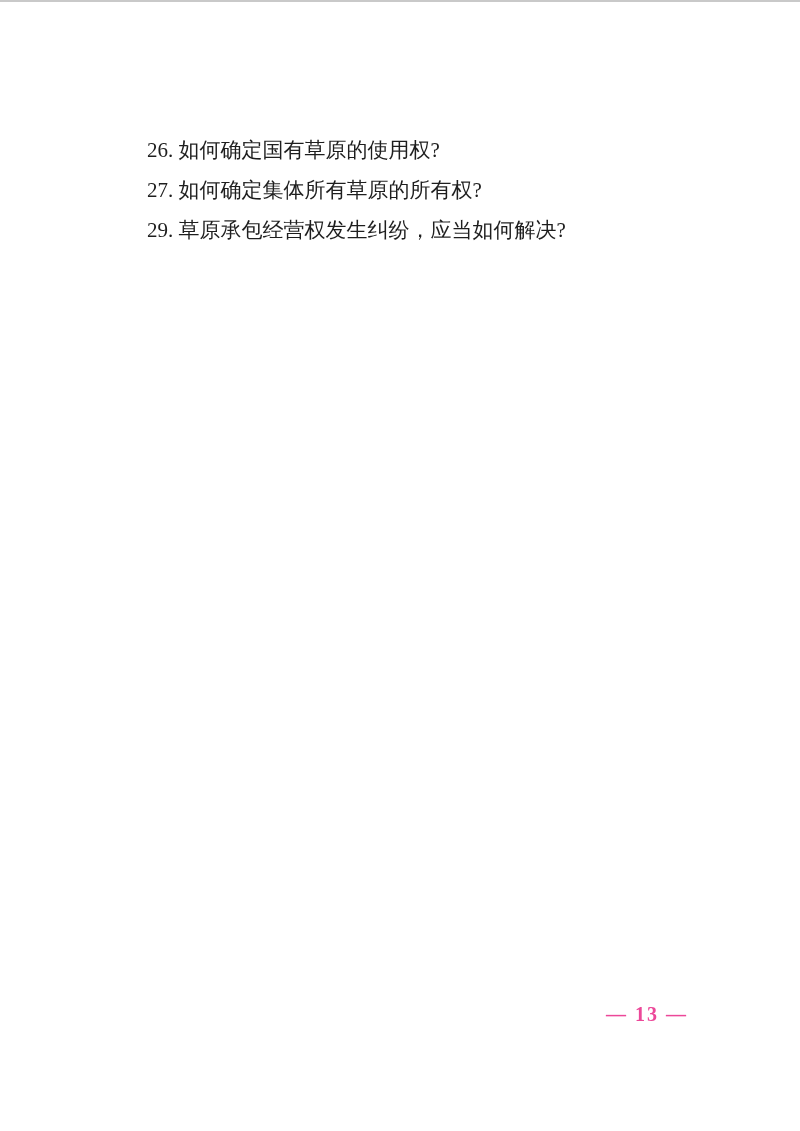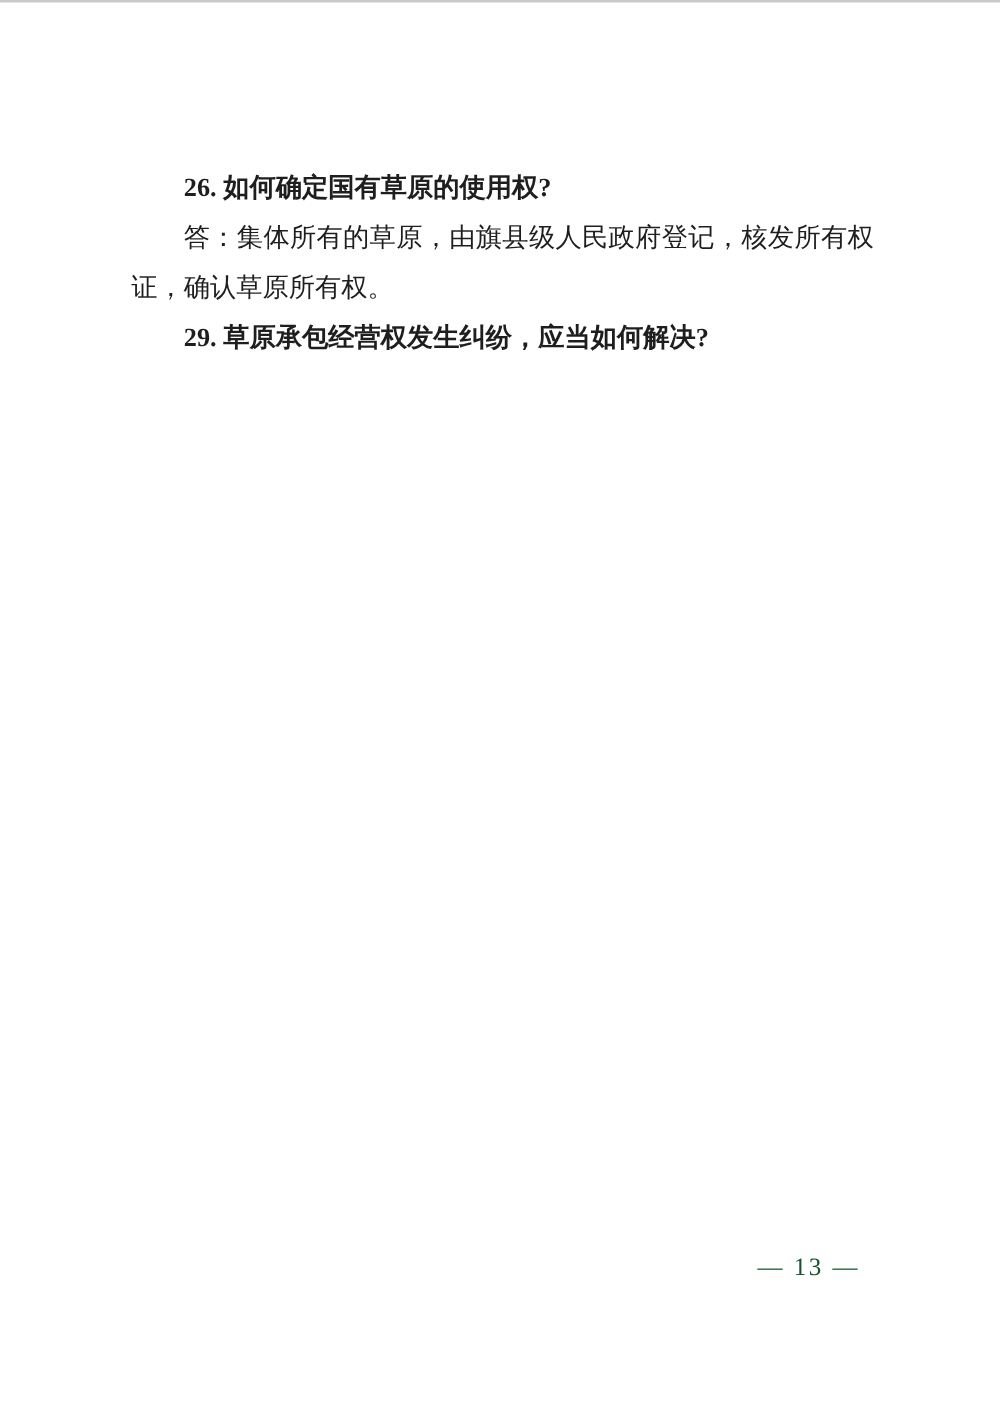--- a/index.html
+++ b/index.html
@@ -34,41 +34,42 @@
     font-size: 21px;
     line-height: 40px;
     text-align: justify;
     text-justify: inter-ideograph;
     text-indent: 2em;
     word-break: break-all;
     font-weight: 400;
   }
   .question {
     
-    font-weight: 700;
+    font-weight: 400;
   }
   .footer {
     position: absolute;
     top: 1000px;
     right: 112px;
     font-size: 20px;
     line-height: 28px;
-    color: #14532d;
+    color: #ec4899;
+    font-weight: bold;
   }
   .pageno {
     letter-spacing: 2px;
     white-space: pre;
   }
 </style>
 </head>
 <body>
 
 <div class="scan-top-line"></div>
 
 <main class="doc">
   <p class="para question">26. 如何确定国有草原的使用权?</p>
-  <p class="para answer">答：集体所有的草原，由旗县级人民政府登记，核发所有权证，确认草原所有权。</p>
+  <p class="para question">27. 如何确定集体所有草原的所有权?</p>
   <p class="para question">29. 草原承包经营权发生纠纷，应当如何解决?</p>
 </main>
 
 <div class="footer">
   <span class="pageno">— 13 —</span>
 </div>
 
 </body></html>

